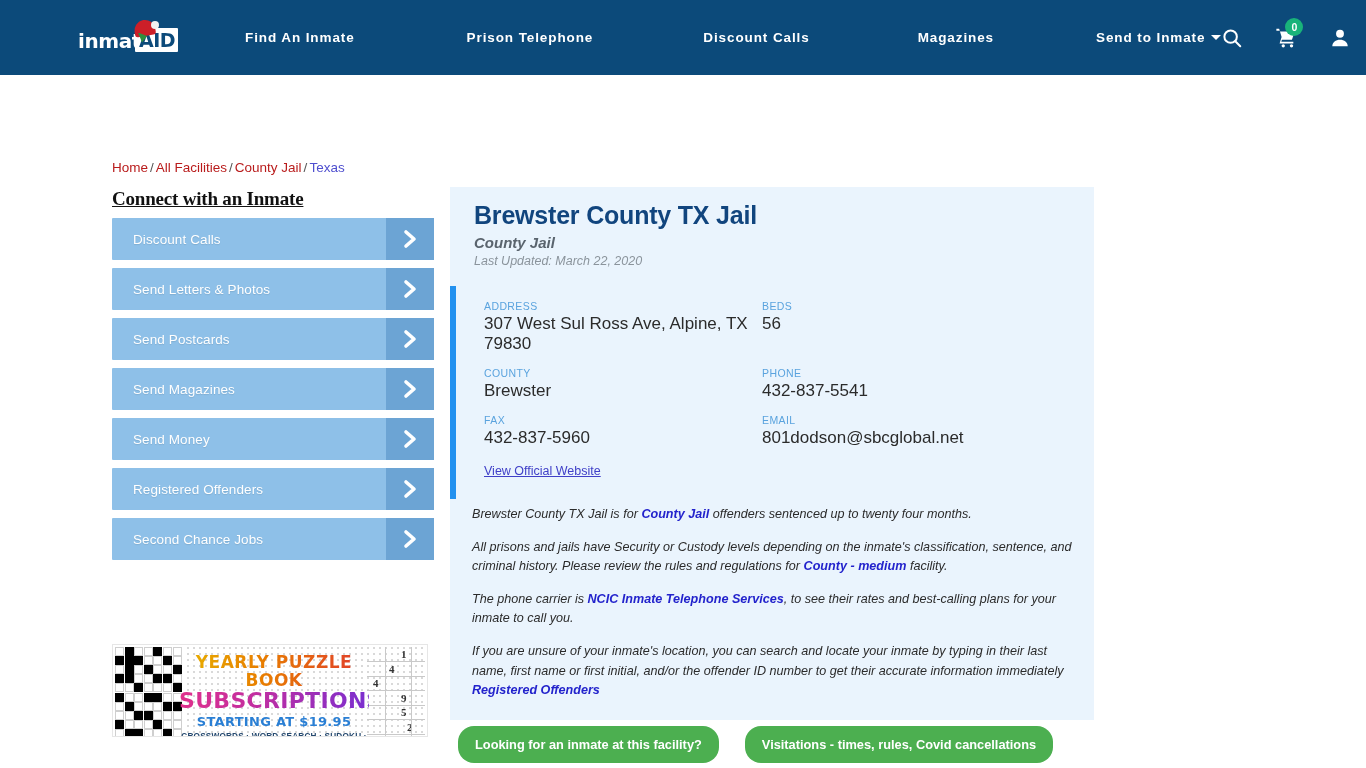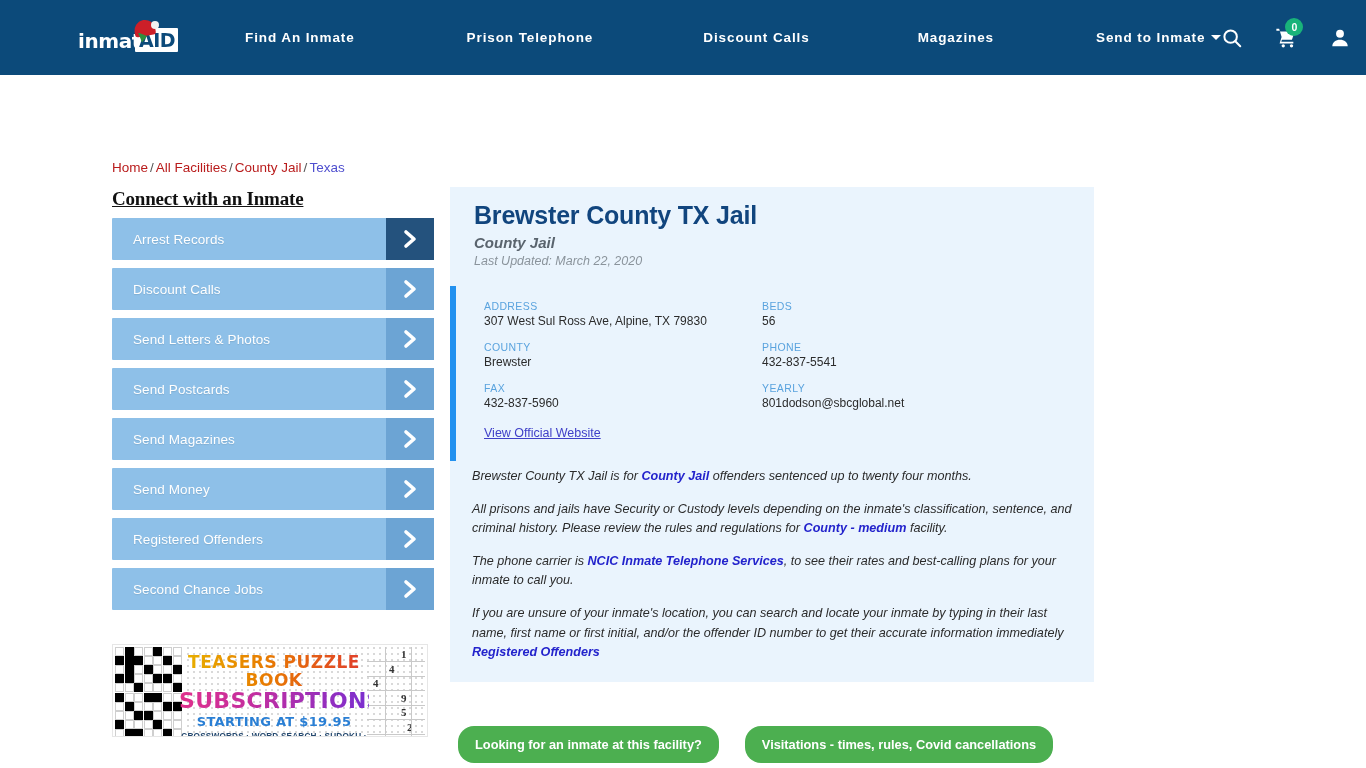--- a/index.html
+++ b/index.html
@@ -325,21 +325,21 @@
     grid-template-columns: 278px auto;
     row-gap: 13px;
   }
   .detail-label {
     font-size: 10.5px;
     color: #5aa3de;
     letter-spacing: 0.4px;
     margin-bottom: 2px;
   }
   .detail-value {
-    font-size: 12px;
+    font-size: 17px;
     color: #2b2b2b;
   }
   #view-official {
     display: inline-block;
     margin-top: 16px;
     font-size: 12.5px;
     color: #4040c8;
     text-decoration: underline;
     cursor: pointer;
   }
@@ -431,28 +431,20 @@
 <div id="page">
 
   <div id="breadcrumb">
     <a>Home</a><span class="sep">/</span><a>All Facilities</a><span class="sep">/</span><a>County Jail</a><span class="sep">/</span><span class="crumb-last">Texas</span>
   </div>
 
   <div id="connect-title">Connect with an Inmate</div>
 
   <div id="sidebar">
 
-    <div class="side-item hovered">
-      <span class="side-label">Arrest Records</span>
-      <span class="side-arrow">
-        <svg width="20" height="24" viewBox="0 0 20 24" fill="none" stroke="#ffffff" stroke-width="3.6" stroke-linecap="round" stroke-linejoin="round">
-            <polyline points="6,5 14,12 6,19"></polyline>
-          </svg>
-      </span>
-    </div>
 
     <div class="side-item">
       <span class="side-label">Discount Calls</span>
       <span class="side-arrow">
         <svg width="20" height="24" viewBox="0 0 20 24" fill="none" stroke="#ffffff" stroke-width="3.6" stroke-linecap="round" stroke-linejoin="round">
             <polyline points="6,5 14,12 6,19"></polyline>
           </svg>
       </span>
     </div>
 
@@ -595,21 +587,21 @@
         <div class="srow" style="top: 43.8px;"></div>
         <div class="snum" style="left: 34px; top: 44.8px;">9</div>
         <div class="srow" style="top: 58.4px;"></div>
         <div class="snum" style="left: 34px; top: 59.4px;">5</div>
         <div class="srow" style="top: 73px;"></div>
         <div class="snum" style="left: 40px; top: 74px;">2</div>
         <div style="position: absolute; left: 18px; top: 0px; width: 1px; height: 89px; background: rgb(201, 201, 201);"></div>
         <div style="position: absolute; left: 44px; top: 0px; width: 1px; height: 89px; background: rgb(201, 201, 201);"></div>
       </div>
     <div class="ad-text">
-      <div class="ad-l1">TEASERS PUZZLE BOOK</div>
+      <div class="ad-l1">YEARLY PUZZLE BOOK</div>
       <div class="ad-l2">SUBSCRIPTIONS</div>
       <div class="ad-l3">STARTING AT $19.95</div>
       <div class="ad-l4">CROSSWORDS · WORD SEARCH · SUDOKU · BRAIN TEASERS</div>
     </div>
   </div>
 
   <div id="facility-panel">
 
     <div id="facility-head">
       <div id="facility-name">Brewster County TX Jail</div>
@@ -633,21 +625,21 @@
         </div>
         <div>
           <div class="detail-label">PHONE</div>
           <div class="detail-value">432-837-5541</div>
         </div>
         <div>
           <div class="detail-label">FAX</div>
           <div class="detail-value">432-837-5960</div>
         </div>
         <div>
-          <div class="detail-label">YEARLY</div>
+          <div class="detail-label">EMAIL</div>
           <div class="detail-value">801dodson@sbcglobal.net</div>
         </div>
       </div>
       <a id="view-official">View Official Website</a>
     </div>
 
     <div id="facility-copy">
       <p><span>Brewster County TX Jail is for </span><a>County Jail</a><span> offenders sentenced up to twenty four months.</span></p>
       <p><span>All prisons and jails have Security or Custody levels depending on the inmate's classification, sentence, and criminal history. Please review the rules and regulations for </span><a>County - medium</a><span> facility.</span></p>
       <p><span>The phone carrier is </span><a>NCIC Inmate Telephone Services</a><span>, to see their rates and best-calling plans for your inmate to call you.</span></p>

